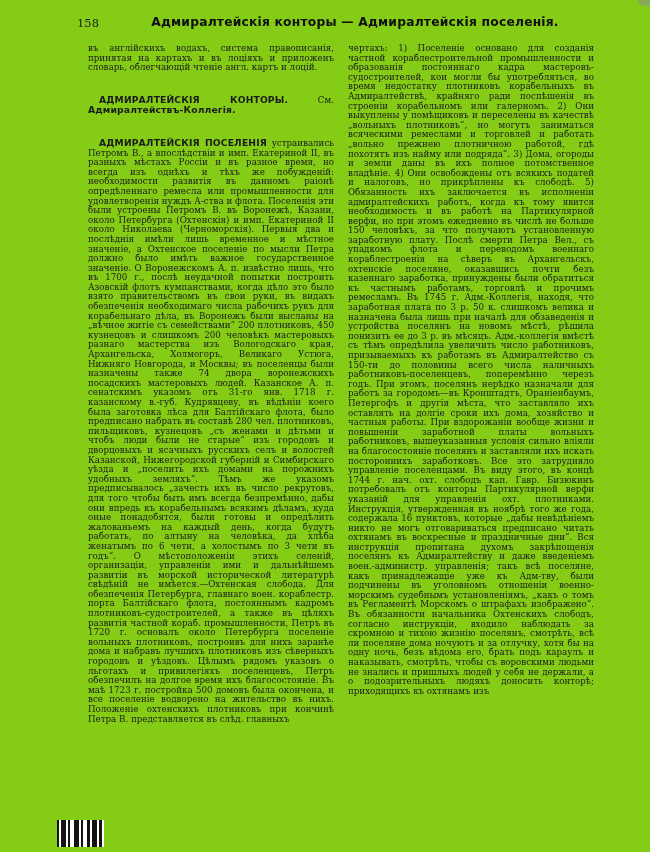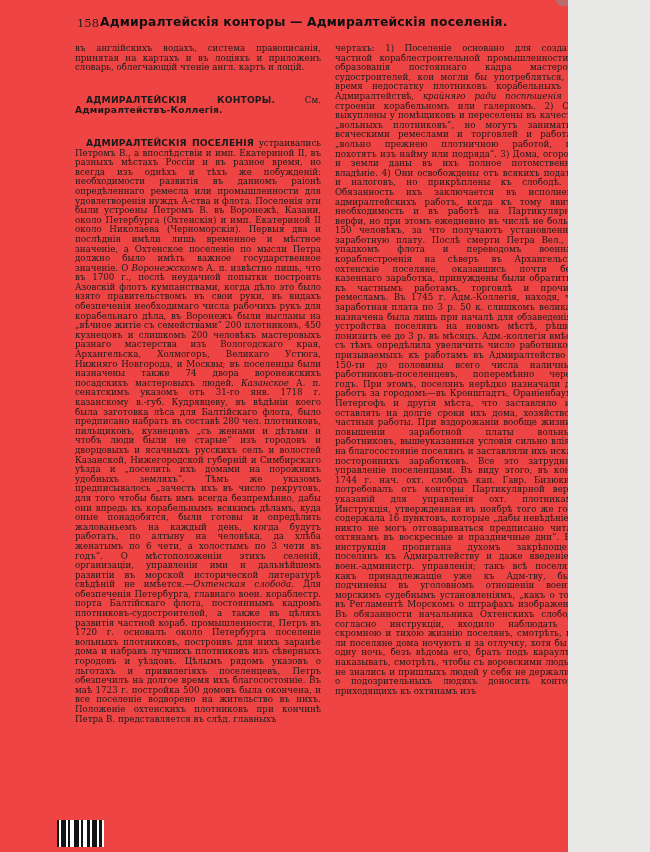--- a/index.html
+++ b/index.html
@@ -1,51 +1,51 @@
 <!DOCTYPE html>
 <html><head>
 <meta charset="utf-8">
 <style>
   html,body{margin:0;padding:0;background:#e8e8e6;}
   .page{
     position:relative;
-    width:568px;height:852px;
-    background:#ef4444;
+    width:650px;height:852px;
+    background:#84cc16;
     overflow:hidden;
     font-family:"DejaVu Serif",serif;
     color:#1b1b1b;
   }
   .pagenum{
     position:absolute;left:77px;top:16px;
     font-size:11.5px;color:#1e1e1e;
   }
   .running-title{
     position:absolute;left:100px;right:40px;top:15px;
-    text-align:left;
+    text-align:center;
     font-family:"DejaVu Sans",sans-serif;
     font-weight:bold;font-size:12.3px;letter-spacing:.2px;
     color:#101010;white-space:nowrap;
   }
   .columns{
-    position:absolute;left:75px;top:44px;width:506px;
+    position:absolute;left:88px;top:44px;width:506px;
     display:flex;gap:14px;
   }
   .col{width:248px;}
   .para{
     font-size:8.7px;line-height:9.6px;
     text-align:justify;
     color:#1b1b1b;
   }
   .para.ind{text-indent:11px;}
   .para.entry{margin-top:22px;}
   .b{
     font-family:"DejaVu Sans",sans-serif;
     font-weight:bold;font-size:9.2px;letter-spacing:.15px;
   }
-  .i{font-style:italic;}
+  .i{}
   .scan-mark{
     position:absolute;left:57px;top:820px;width:47px;height:27px;
     background:linear-gradient(90deg,
       #131313 0 2px,#fdfdfc 2px 4px,
       #131313 4px 9px,#fdfdfc 9px 11px,
       #131313 11px 13px,#fdfdfc 13px 17px,
       #131313 17px 22px,#fdfdfc 22px 24px,
       #131313 24px 26px,#fdfdfc 26px 30px,
       #131313 30px 33px,#fdfdfc 33px 35px,
       #131313 35px 40px,#fdfdfc 40px 42px,

